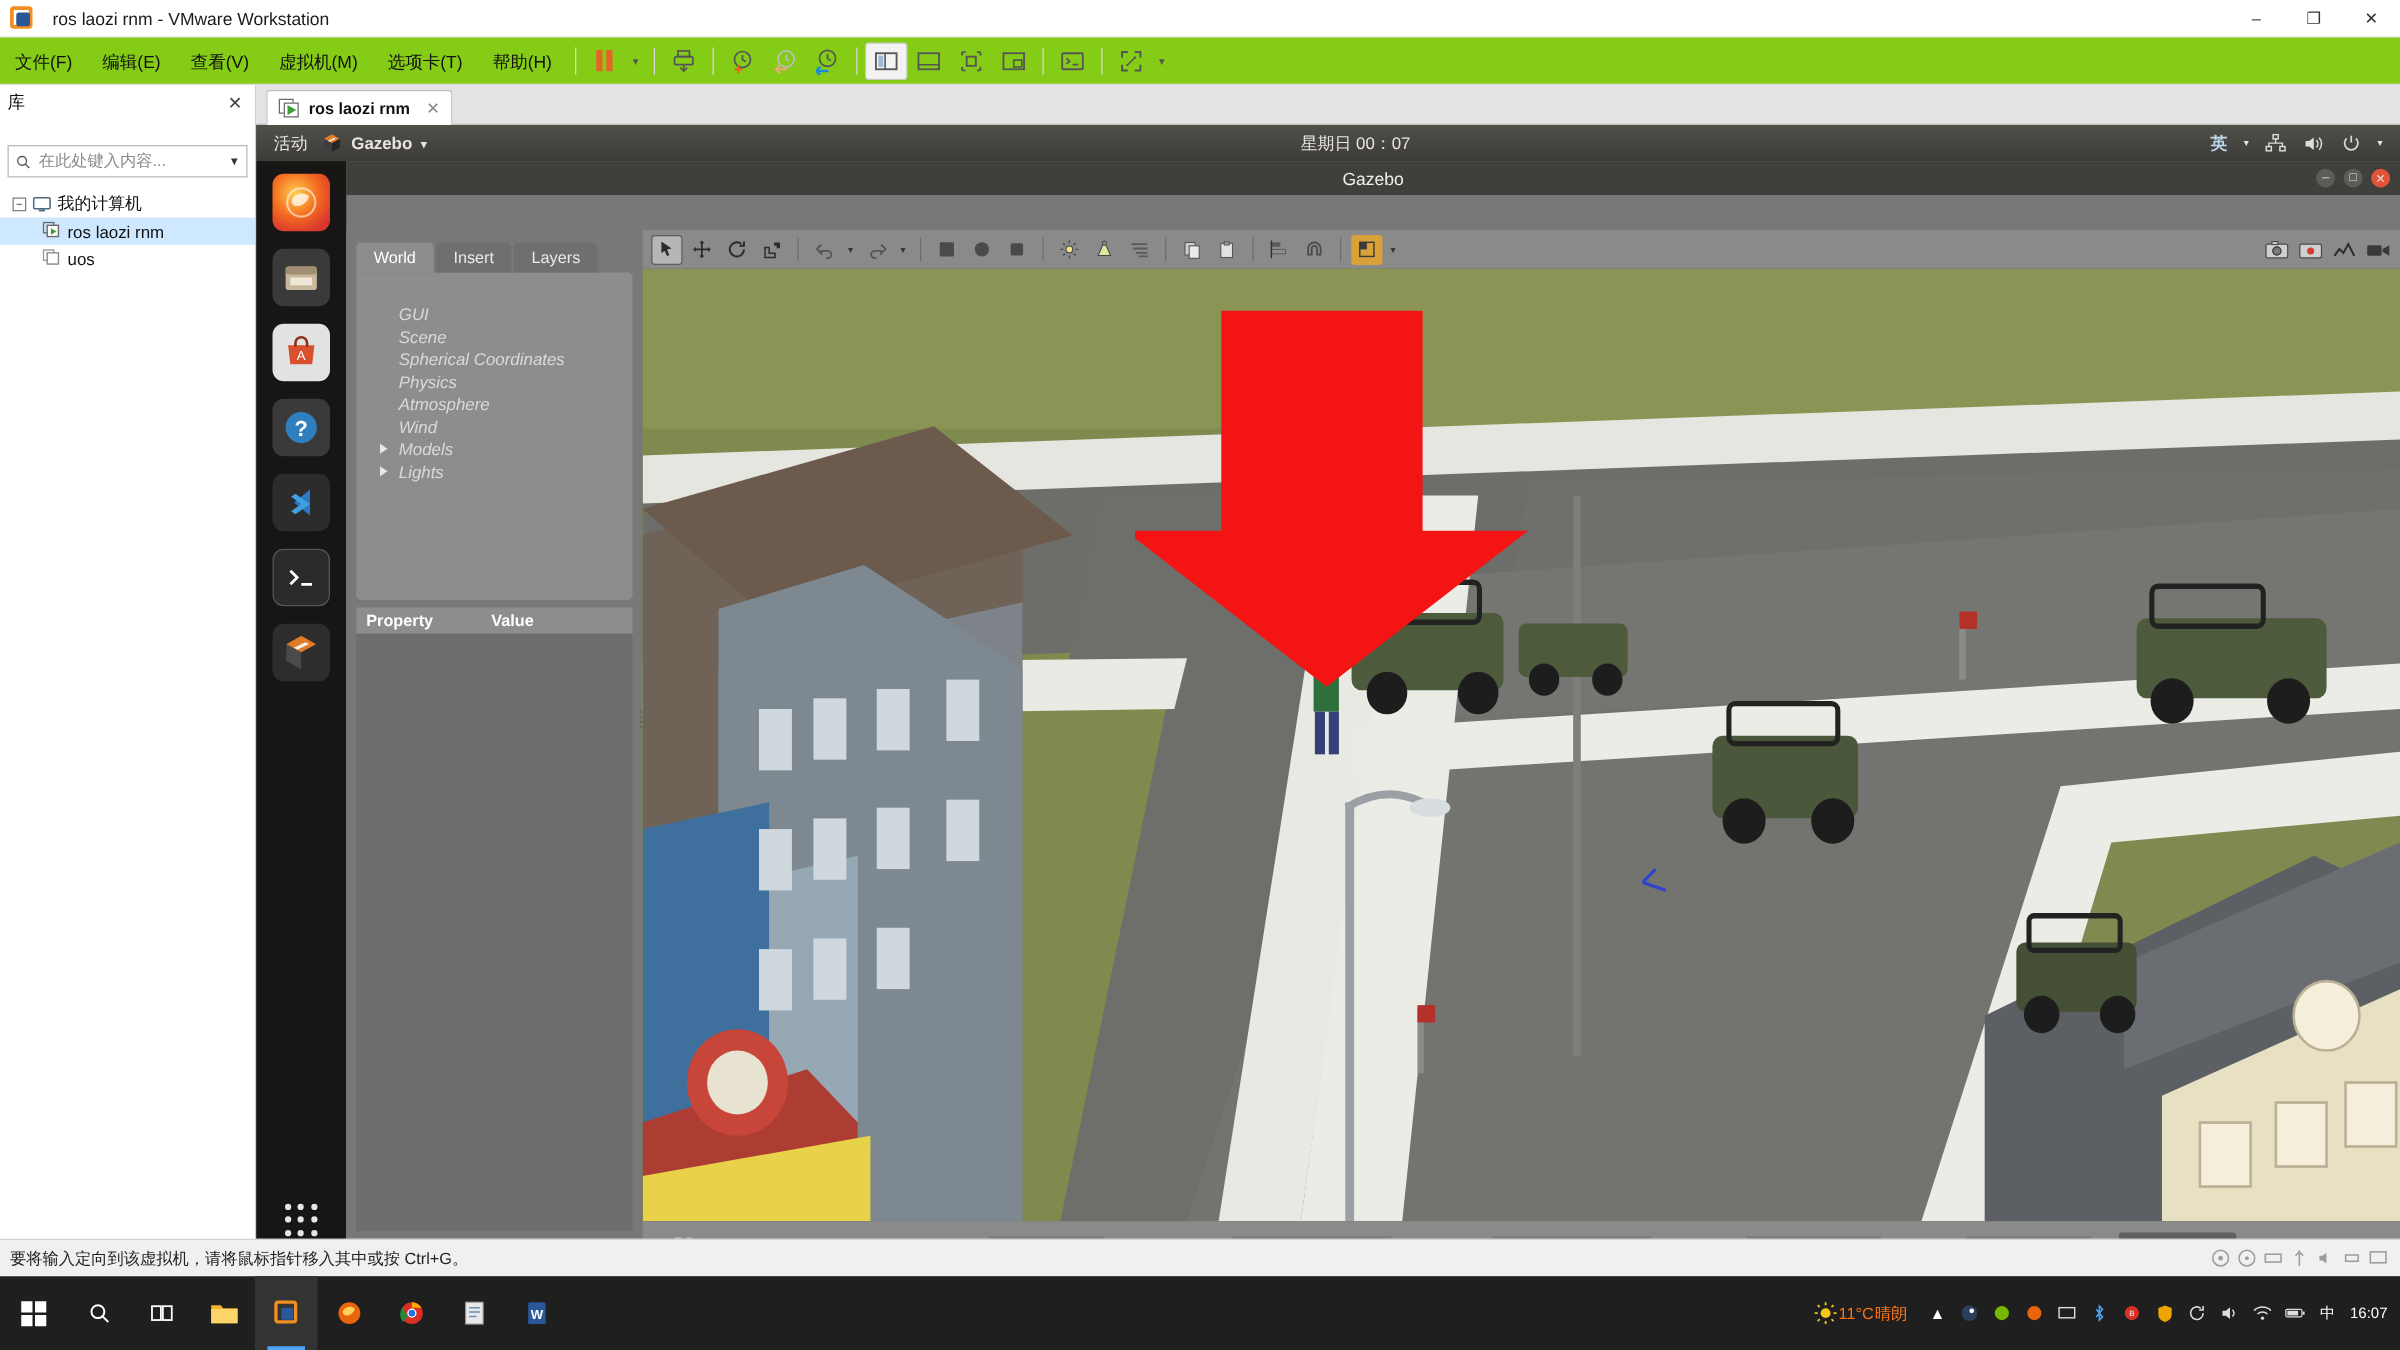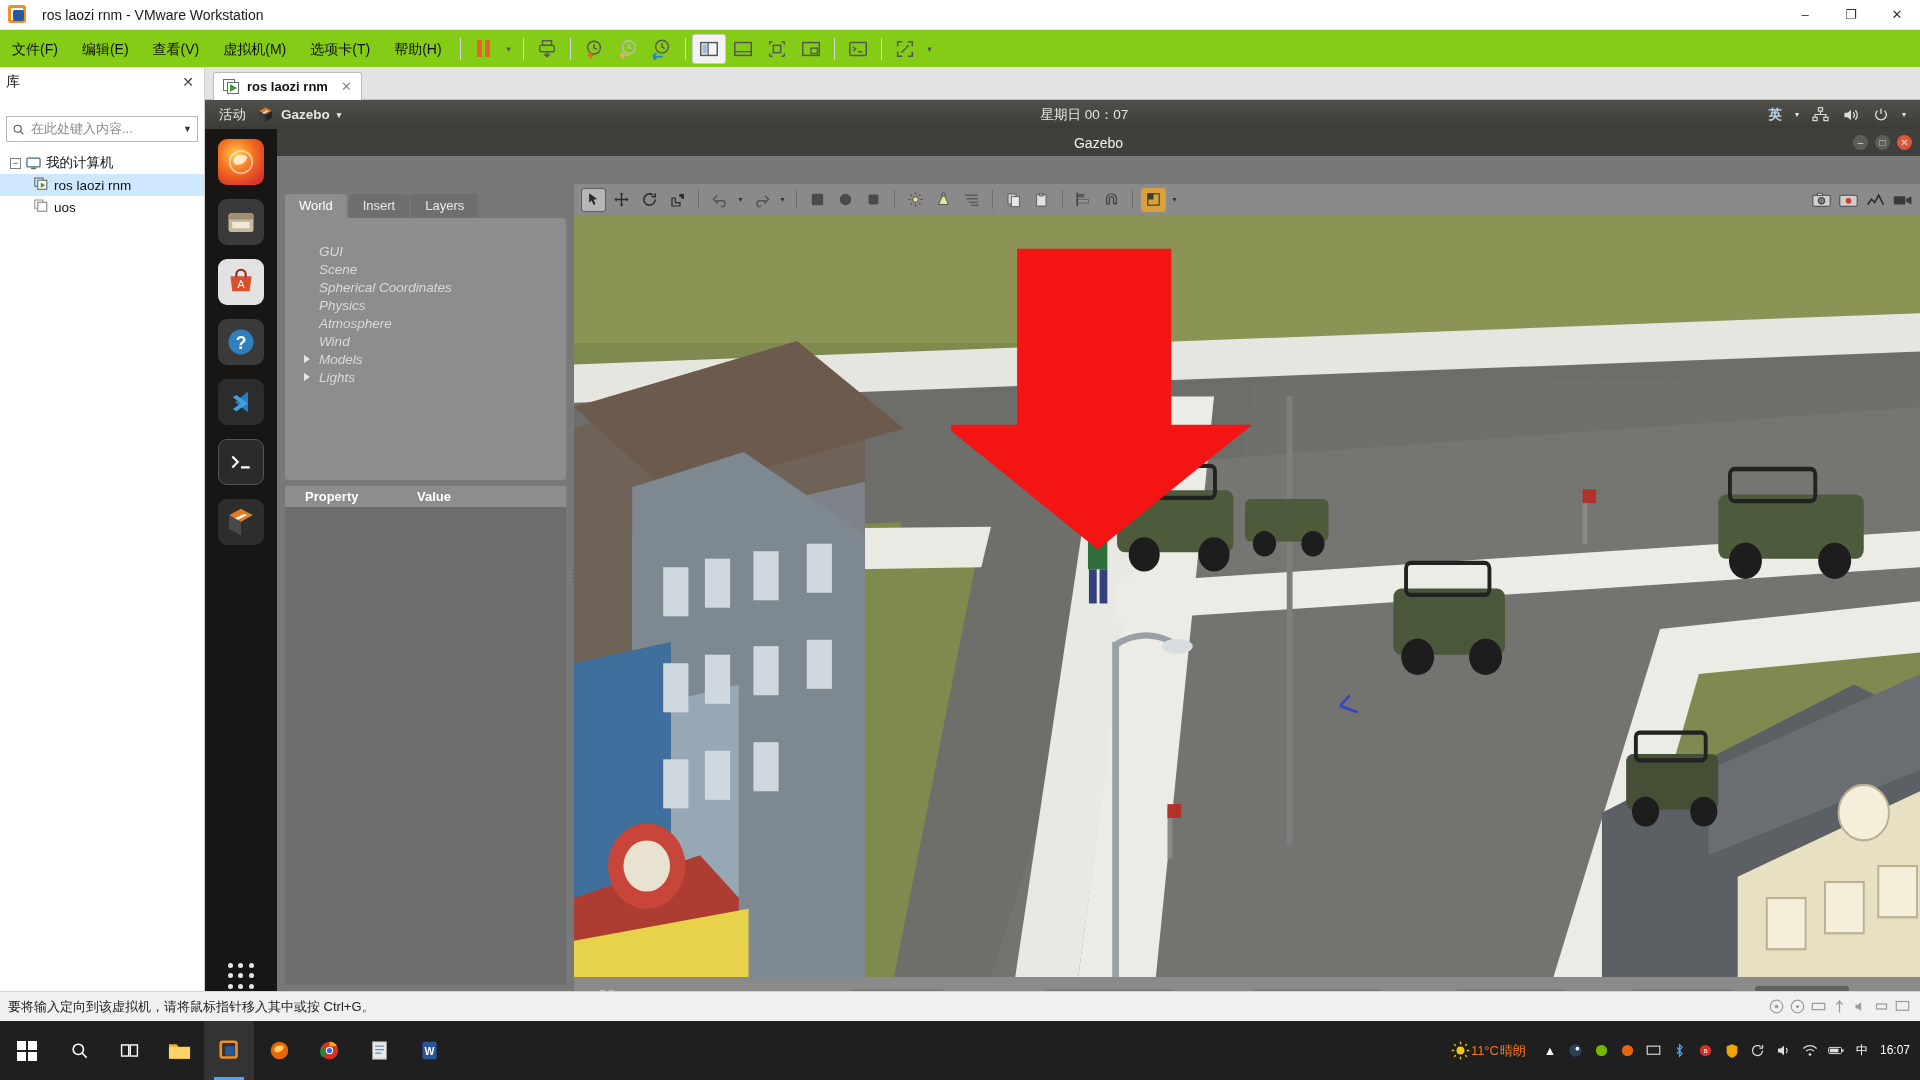--- a/index.html
+++ b/index.html
@@ -116,30 +116,30 @@
   .gz-wbtns { position:absolute; right:8px; top:0; height:27px; display:flex; align-items:center; gap:7px; }
   .gz-wbtn { width:15px; height:15px; border-radius:50%; background:#5d5d58; display:flex; align-items:center; justify-content:center; font-size:10px; color:#ddd; }
   .gz-wbtn.cl { background:#e2543a; }
 
   .gz-menubar { height:28px; background:#8a8a8a; display:flex; align-items:center; padding-left:10px; gap:4px; }
   .gz-menu { font-size:13.5px; color:#f2f2f2; padding: 2px 10px; }
 
   .gz-body { position:absolute; top:55px; left:0; right:0; bottom:0; display:flex; }
 
   
-  .gz-left { width:297px; position:relative; background:#787878; padding:8px 8px 10px 8px; }
+  .gz-left { width:237px; position:relative; background:#787878; padding:8px 8px 10px 8px; }
   .gz-tabs { display:flex; gap:2px; height:26px; align-items:flex-end; }
   .gz-tab { background:#6f6f6f; color:#e9e9e9; font-size:13px; padding:4px 14px 5px 14px; border-radius:4px 4px 0 0; }
   .gz-tab.active { background:#8d8d8d; color:#fff; }
   .gz-treebox { background:#8d8d8d; height:262px; border-radius:0 4px 4px 4px; padding:24px 6px;font-style:italic; }
   .gz-tree-item { font-size:13.5px; color:#d9d9d9; padding:1.5px 0 1.5px 28px; position:relative; }
   .gz-tree-item .arw { position:absolute; left:13px; top:5px; width:0; height:0;
                         border-left:6px solid #e6e6e6; border-top:4px solid transparent; border-bottom:4px solid transparent; }
   .gz-propbar { margin-top:6px; background:#8d8d8d; display:flex; font-size:13px; color:#ffffff; font-weight:bold; }
-  .gz-propbar div { padding:3px 8px;margin-left:12px; }
+  .gz-propbar div { padding:3px 8px; }
   .gz-propbar .c1 { width:100px; }
   .gz-propbox { background:#6d6d6d; height:478px; }
   .gz-splitter { position:absolute; right:-3px; top:46%; width:5px; height:26px; }
   .gz-splitter i { display:block; width:5px; height:1px; background:#5e5e5e; margin-bottom:3px; }
 
   
   .gz-right { flex:1; position:relative; background:#6d6d6d; }
   .gz-toolbar { height:31px; background:#8a8a8a; display:flex; align-items:center; padding:0 7px; gap:3px; }
   .gz-tb { width:25px; height:24px; display:flex; align-items:center; justify-content:center; border-radius:3px; }
   .gz-tb.on { background:#b6b6b6; border:1px solid #5e5e5e; }

